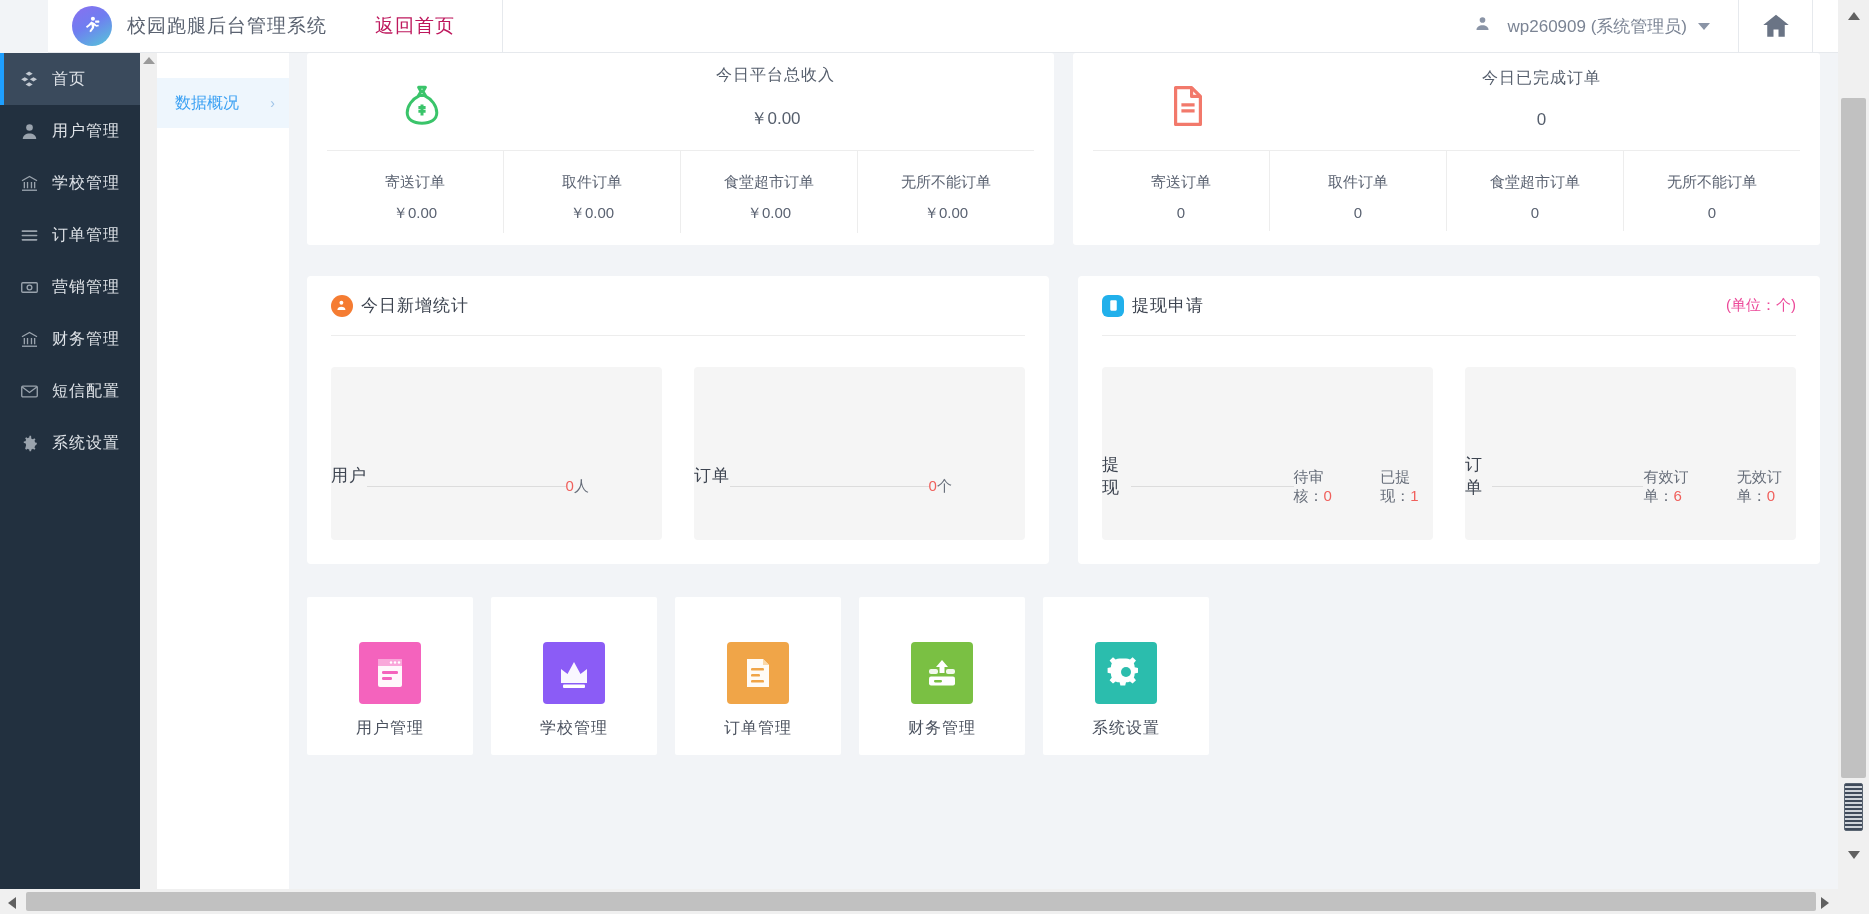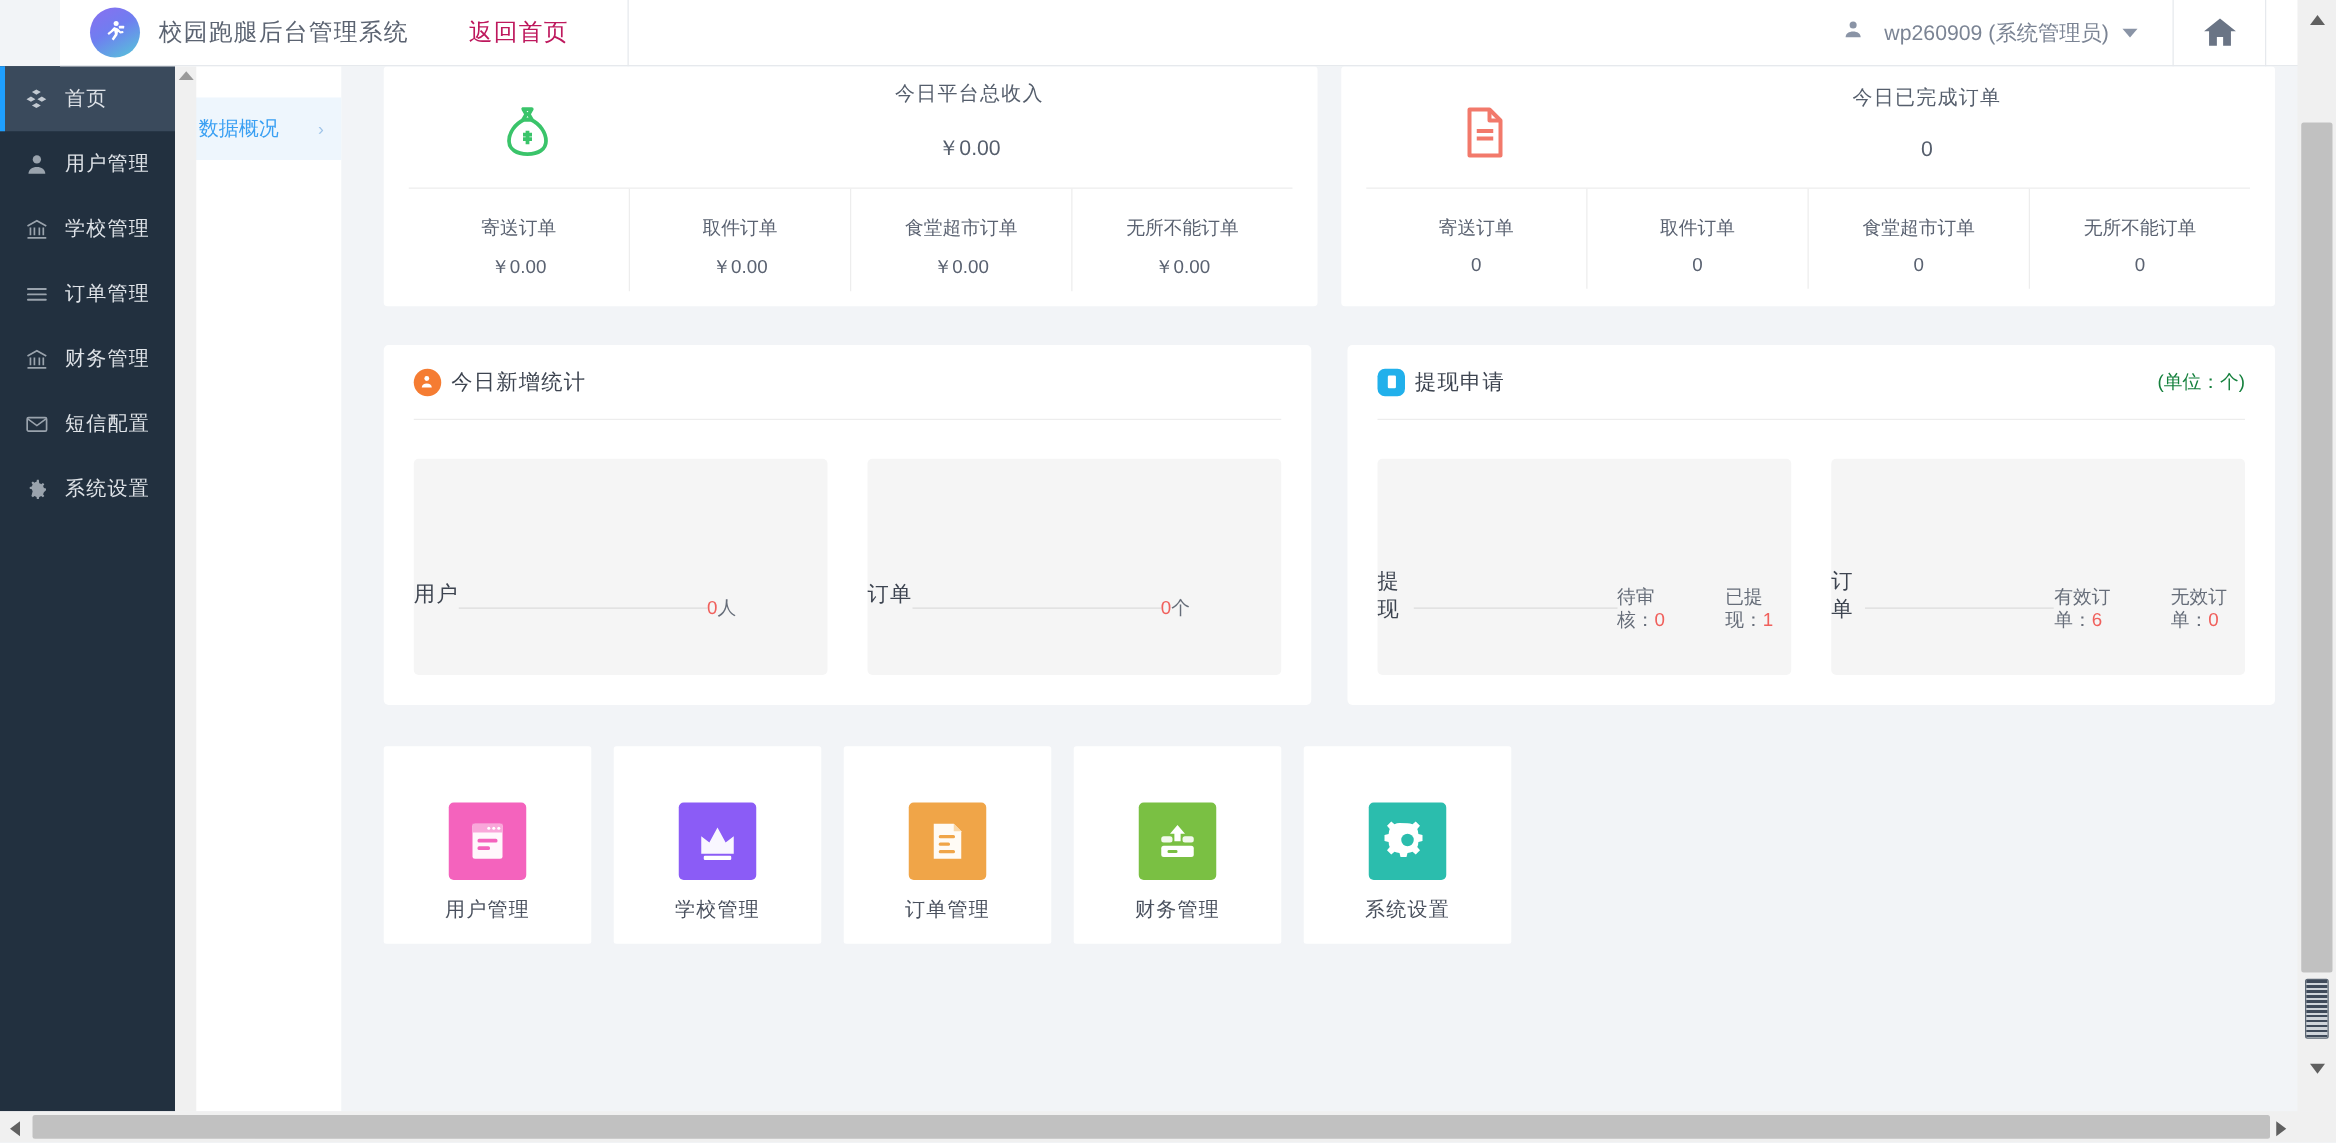--- a/index.html
+++ b/index.html
@@ -75,21 +75,21 @@
   }
   .nav-ico {
     width: 30px; display: flex; align-items: center; justify-content: center;
     color: #9aa3ad; margin-right: 8px;
   }
   .nav-ico svg { width: 19px; height: 19px; }
   .nav-label { letter-spacing: 1px; }
 
   
   .submenu {
-    position: absolute; top: 53px; left: 141px;
+    position: absolute; top: 53px; left: 157px;
     width: 132px; height: 836px;
     background: #fff;
     z-index: 15;
   }
   .submenu-item {
     height: 50px; margin-top: 25px;
     display: flex; align-items: center; justify-content: space-between;
     padding: 0 14px 0 18px;
     background: #eef6fd; color: #3aa0f3; font-size: 16px;
     cursor: pointer;
@@ -164,21 +164,21 @@
     border-bottom: 1px solid #ededed;
   }
   .panel-dot {
     width: 22px; height: 22px; border-radius: 50%;
     display: flex; align-items: center; justify-content: center;
     margin-right: 8px; color: #fff; font-size: 12px;
   }
   .panel-dot.orange { background: #f57c32; }
   .panel-dot.blue { background: #21b0eb; border-radius: 6px; }
   .panel-title { font-size: 17px; color: #3d4450; letter-spacing: 1px; }
-  .panel-unit { margin-left: auto; font-size: 15px; color: #15803d; }
+  .panel-unit { margin-left: auto; font-size: 15px; color: #ec4899; }
   .panel-body { display: flex; gap: 32px; padding-top: 31px; }
   .box {
     flex: 1 1 0;
     background: #f5f5f5; border-radius: 4px;
     height: 173px;
     display: flex; flex-direction: row; align-items: center;
     padding-top: 44px;
   }
   .box-title { font-size: 17px; color: #3d4450; letter-spacing: 1px; }
   .box-rule { width: 60%; height: 1px; background: #dcdcdc; margin: 21px 0 0 0; }
@@ -338,20 +338,29 @@
 
     <div class="nav-item">
       <span class="nav-ico">
         <svg viewBox="0 0 24 24" fill="none" stroke="#9aa3ad" stroke-width="2" stroke-linecap="round">
           <path d="M3 6.5 H21 M3 12 H21 M3 17.5 H21"></path>
         </svg>
       </span>
       <span class="nav-label">订单管理</span>
     </div>
 
+    <div class="nav-item">
+      <span class="nav-ico">
+        <svg viewBox="0 0 24 24" fill="none" stroke="#9aa3ad" stroke-width="1.7">
+          <rect x="2.2" y="6" width="19.6" height="12" rx="1.2"></rect>
+          <circle cx="12" cy="12" r="3"></circle>
+        </svg>
+      </span>
+      <span class="nav-label">营销管理</span>
+    </div>
 
     <div class="nav-item">
       <span class="nav-ico">
         <svg viewBox="0 0 24 24" fill="none" stroke="#9aa3ad" stroke-width="1.7">
           <path d="M2.5 8.5 L12 3.2 L21.5 8.5"></path>
           <path d="M2.5 20.5 H21.5"></path>
           <path d="M5.5 10 V18 M9.5 10 V18 M14.5 10 V18 M18.5 10 V18"></path>
         </svg>
       </span>
       <span class="nav-label">财务管理</span>

